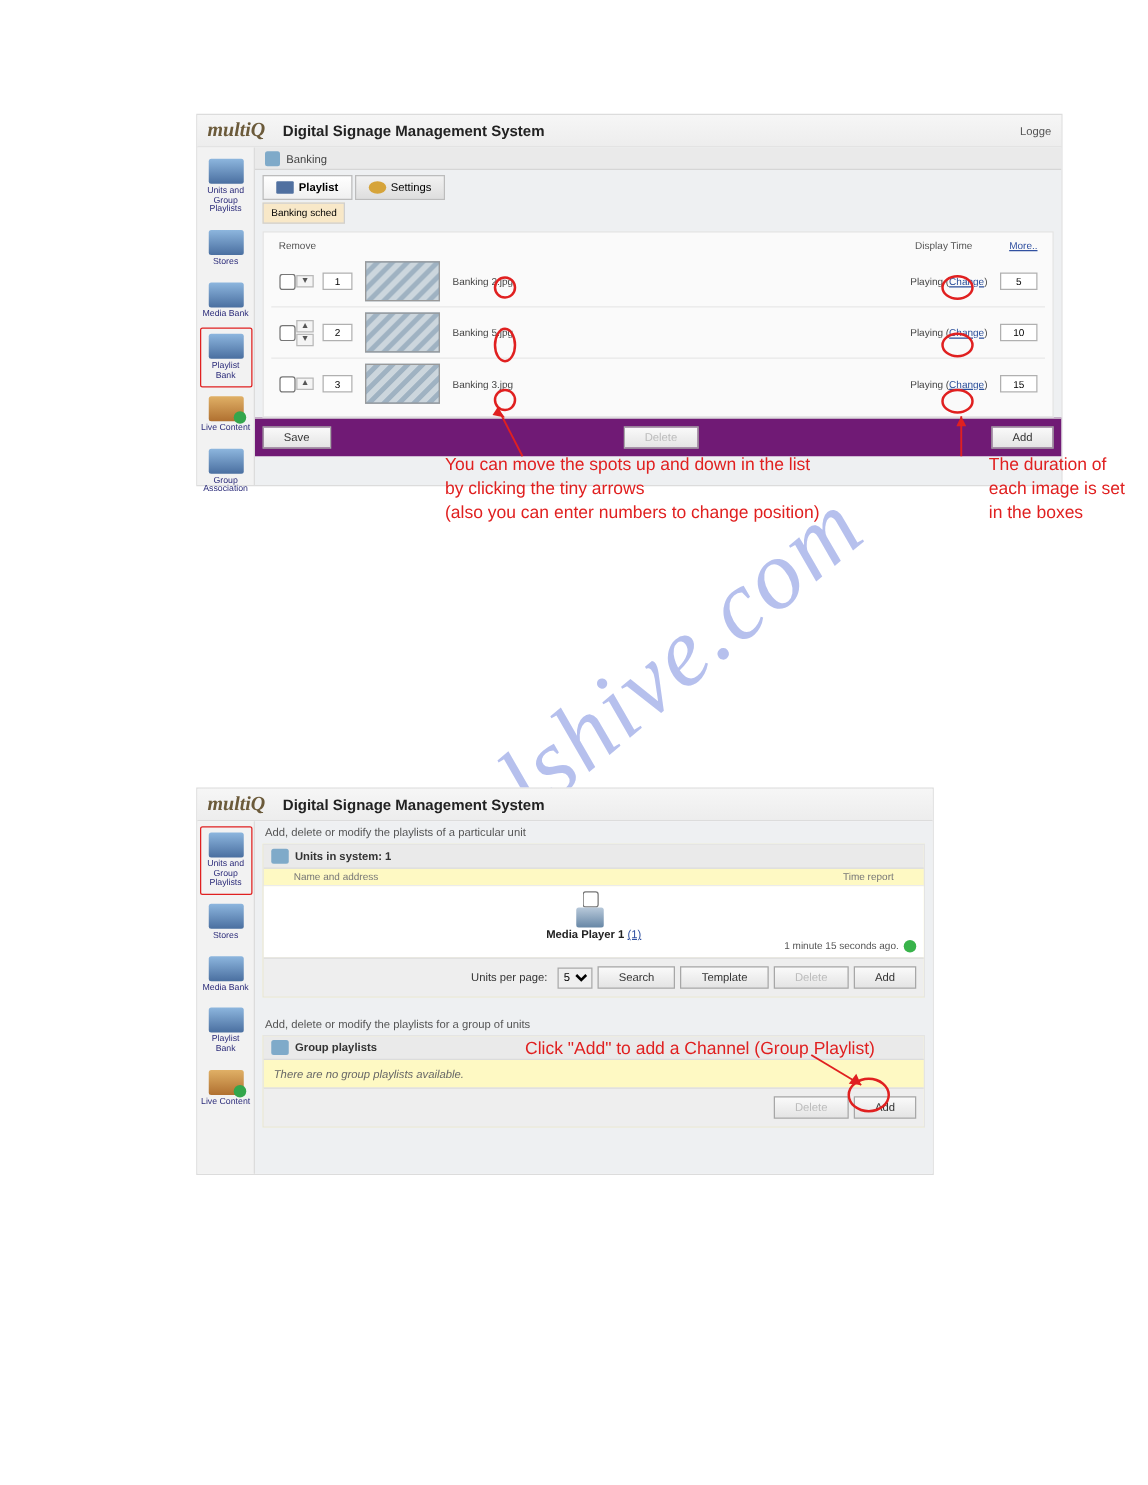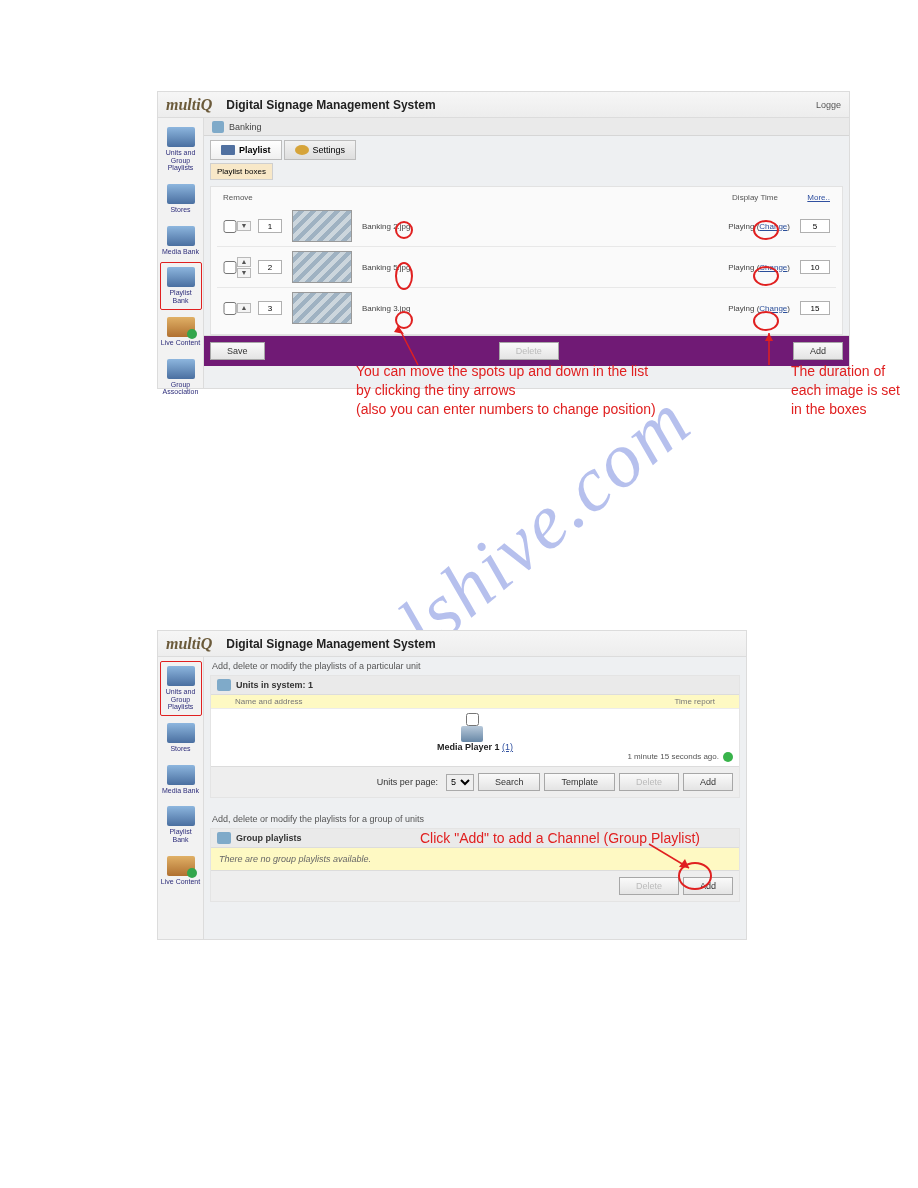--- a/index.html
+++ b/index.html
@@ -152,21 +152,21 @@
         <div class="tabrow">
           <div class="tab active">
             <div class="tabi"></div>
             <span>Playlist</span>
           </div>
           <div class="tab">
             <div class="tabi gear"></div>
             <span>Settings</span>
           </div>
         </div>
-        <div class="subtab">Playlist boxes</div>
+        <div class="subtab">Banking sched</div>
 
         <div class="plistpanel">
           <div class="plheadrow">
             <span class="rem">Remove</span>
             <span class="sp1"></span>
             <span class="dt">Display Time</span>
             <span class="more">More..</span>
           </div>
           <div id="plrows">
               <div class="plrow">

